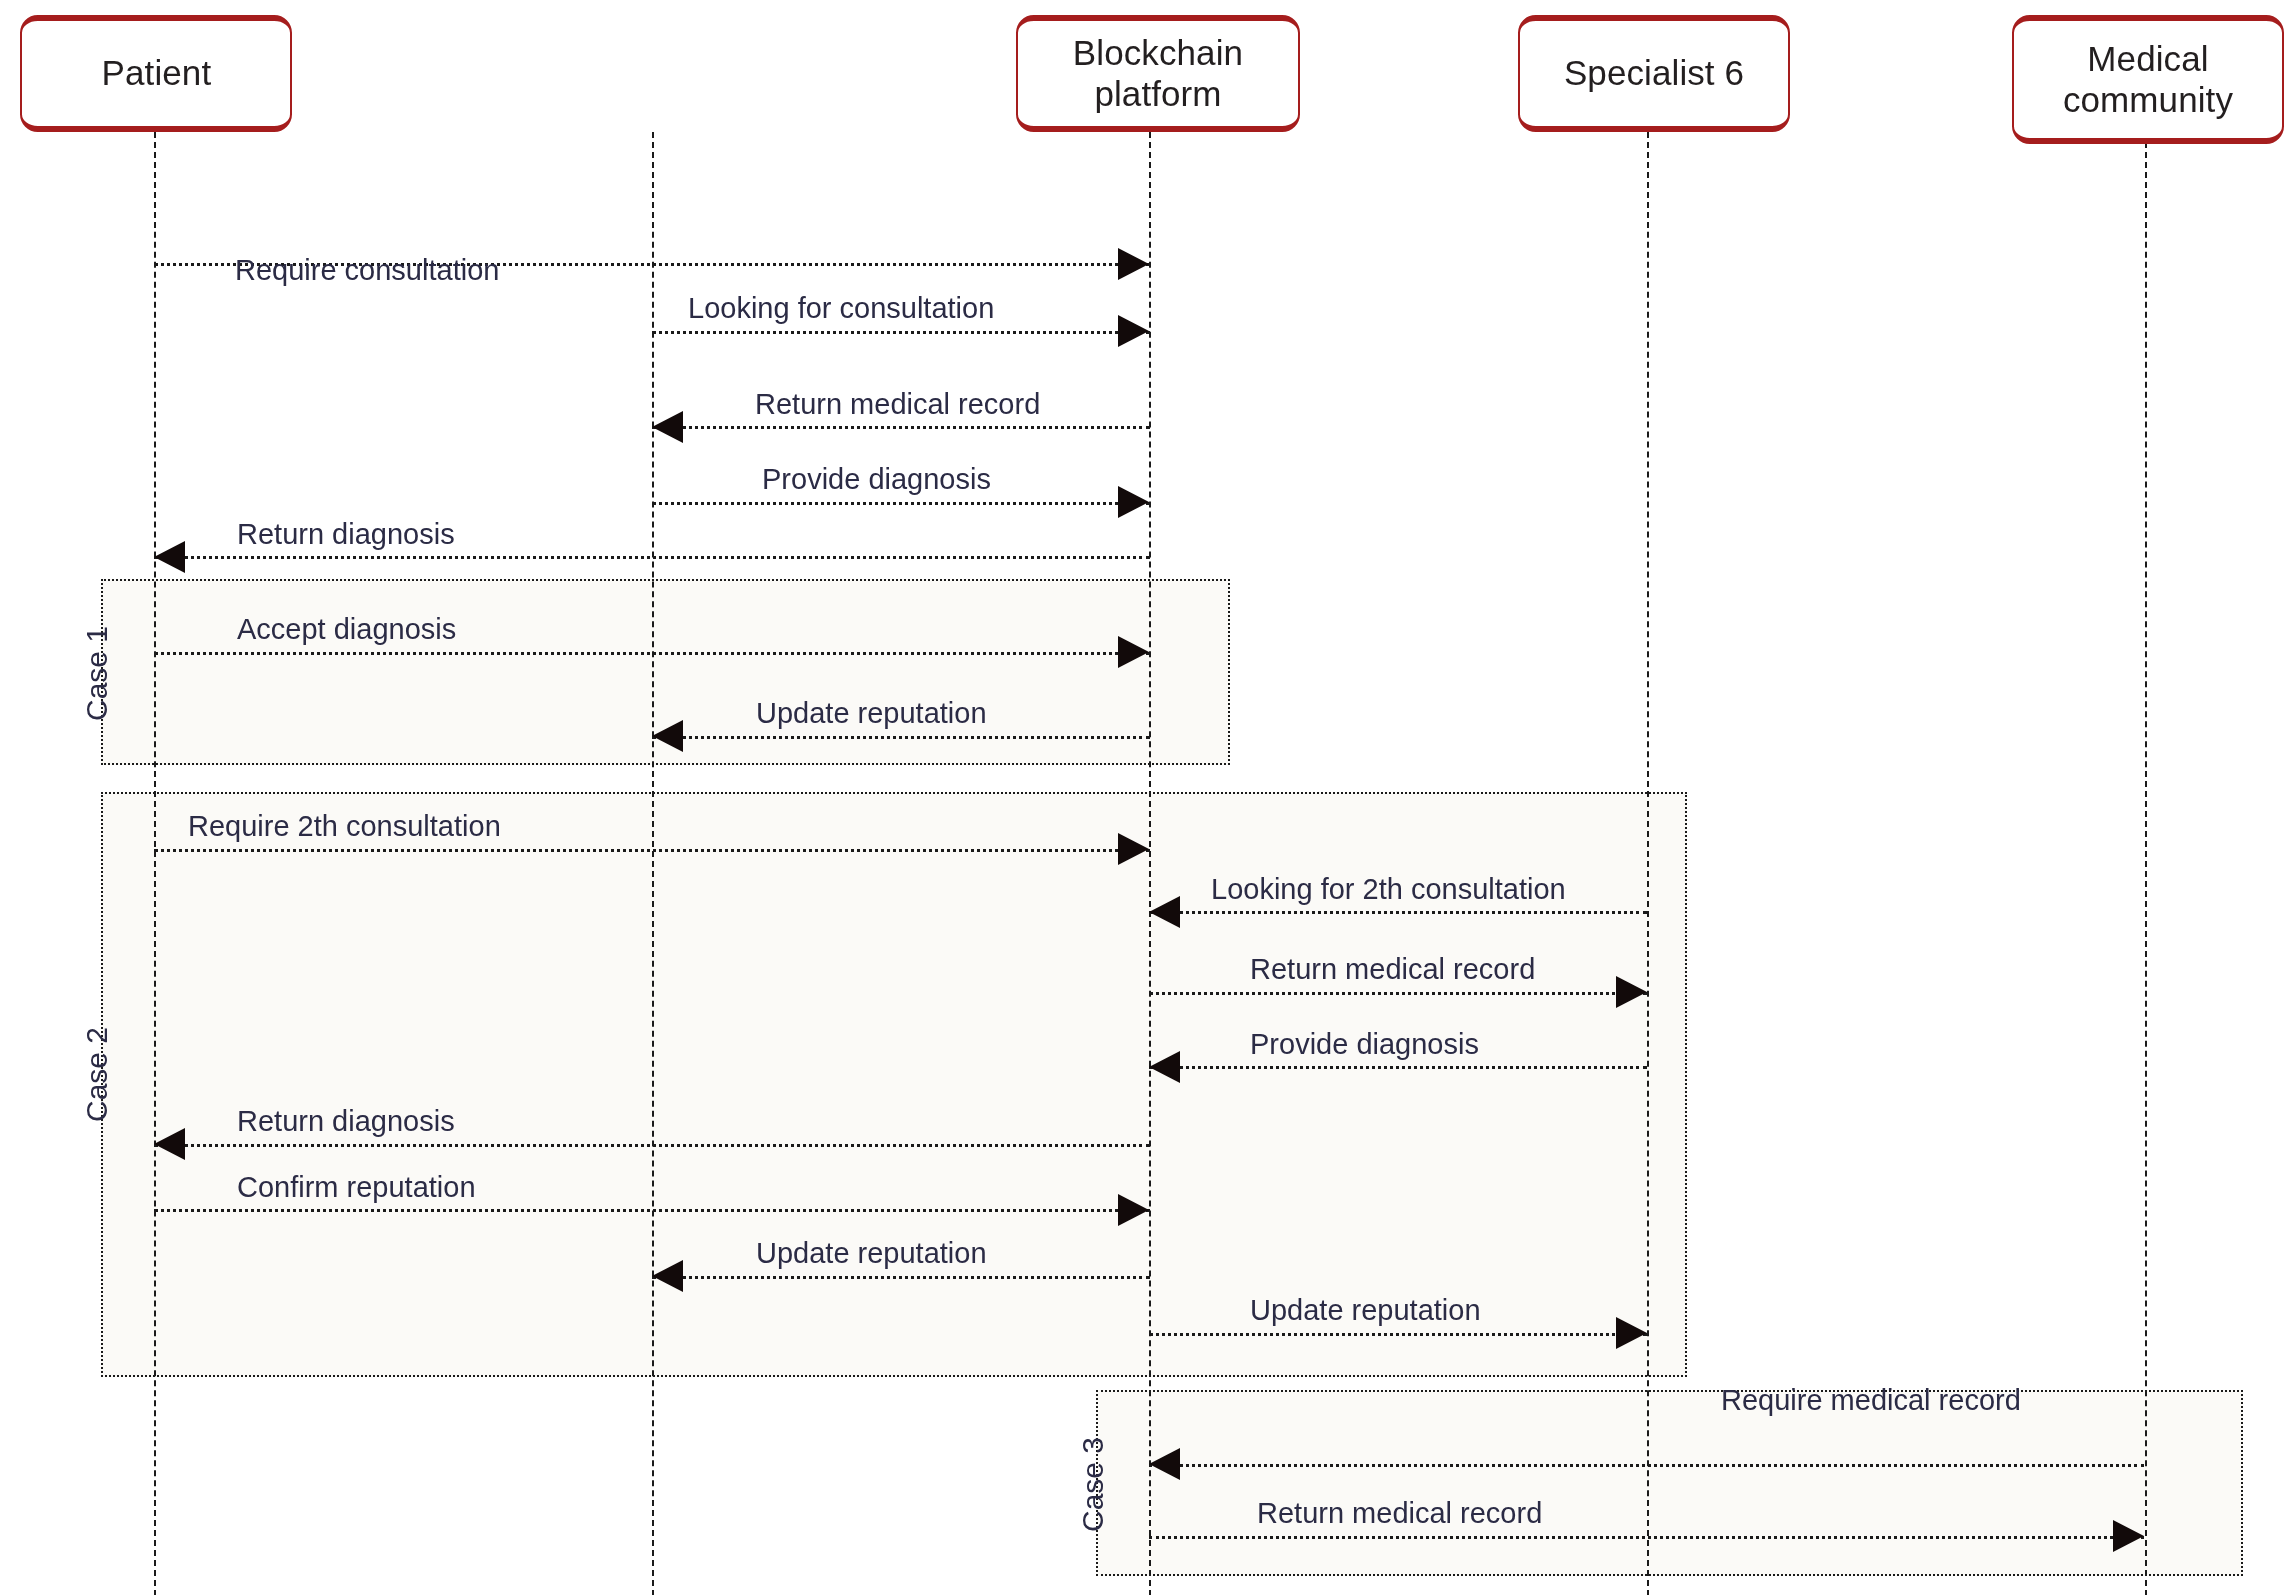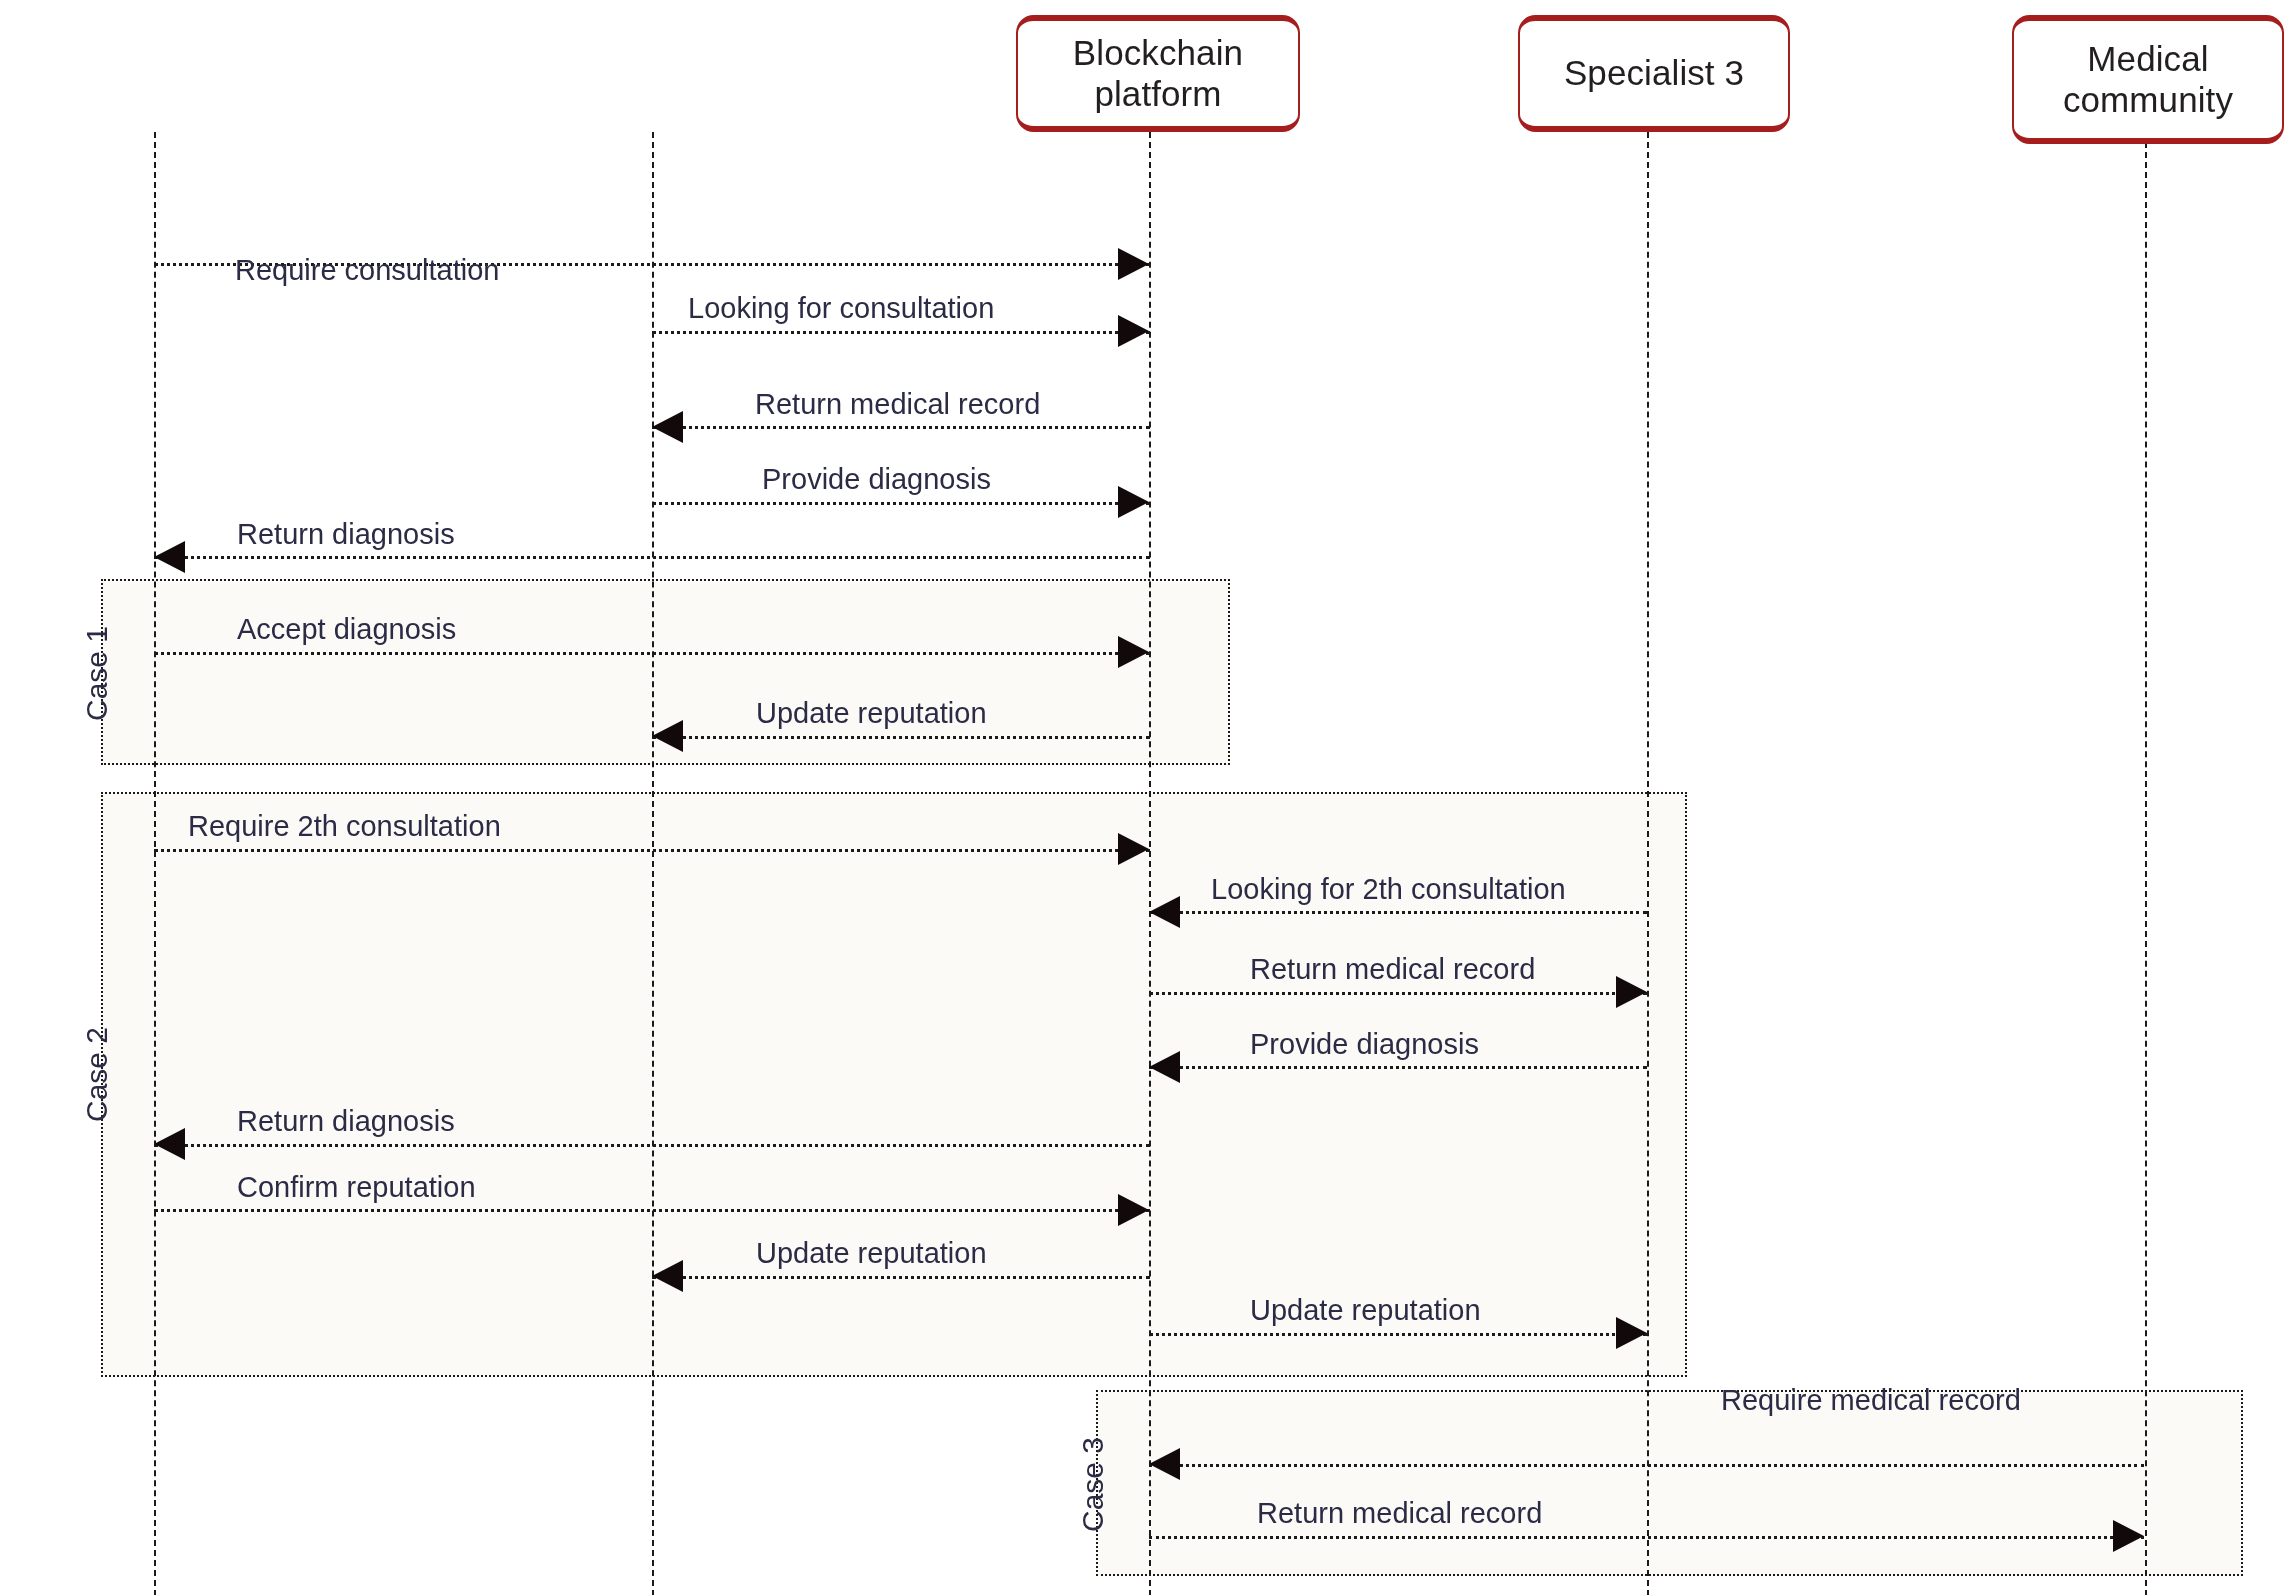--- a/index.html
+++ b/index.html
@@ -147,25 +147,28 @@
     <div class="msg-label" style="left: 756px; top: 1237px;">Update reputation</div>
     <div class="msg" style="left: 1149px; top: 1333px; width: 498px;"></div>
     <div class="arrowhead right" style="top: 1317px; left: 1616px;"></div>
     <div class="msg-label" style="left: 1250px; top: 1294px;">Update reputation</div>
     <div class="msg" style="left: 1149px; top: 1464px; width: 995px;"></div>
     <div class="arrowhead left" style="top: 1448px; left: 1149px;"></div>
     <div class="msg-label" style="left: 1721px; top: 1384px;">Require medical record</div>
     <div class="msg" style="left: 1149px; top: 1536px; width: 995px;"></div>
     <div class="arrowhead right" style="top: 1520px; left: 2113px;"></div>
     <div class="msg-label" style="left: 1257px; top: 1497px;">Return medical record</div>
+    <div class="actor-box" style="left: 20.4px; top: 15px; width: 272px; height: 117px;">
+      <span class="actor-label">Patient</span>
+    </div>
     <div class="actor-box" style="left: 1016px; top: 15px; width: 284px; height: 117px;">
       <span class="actor-label">Blockchain
 platform</span>
     </div>
     <div class="actor-box" style="left: 1518px; top: 15px; width: 272px; height: 117px;">
-      <span class="actor-label">Specialist 3</span>
+      <span class="actor-label">Specialist 6</span>
     </div>
     <div class="actor-box" style="left: 2012px; top: 15px; width: 272px; height: 129px;">
       <span class="actor-label">Medical
 community</span>
     </div>
   </div>
 
 
 </body></html>

